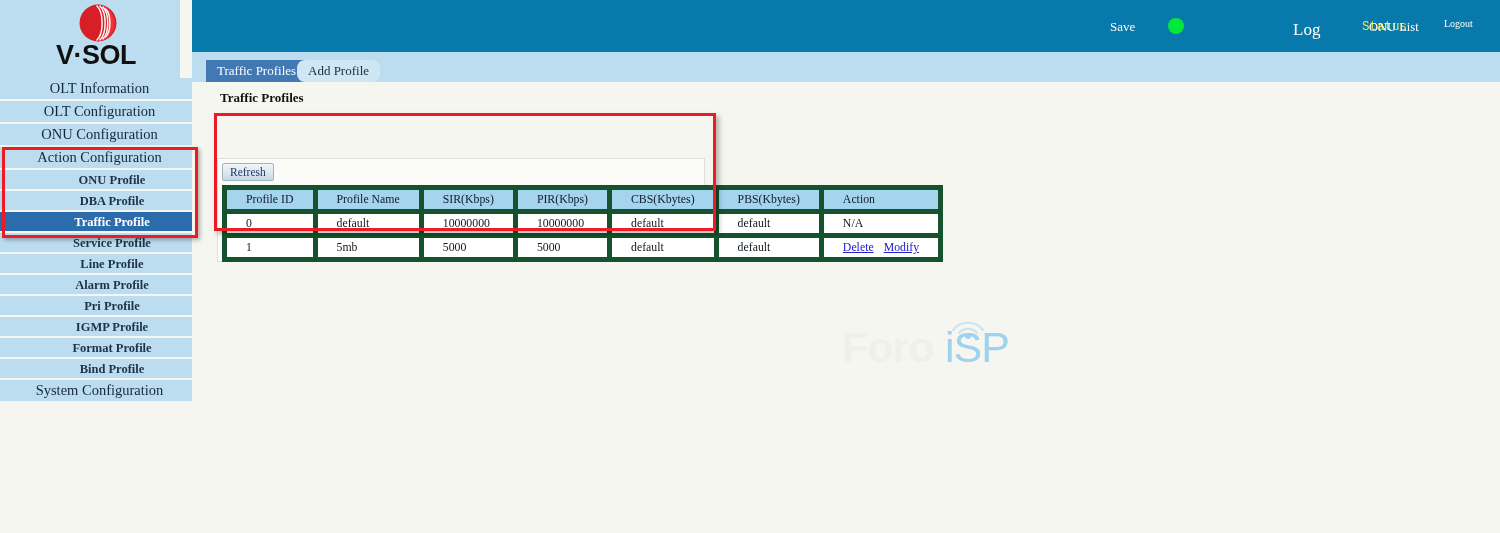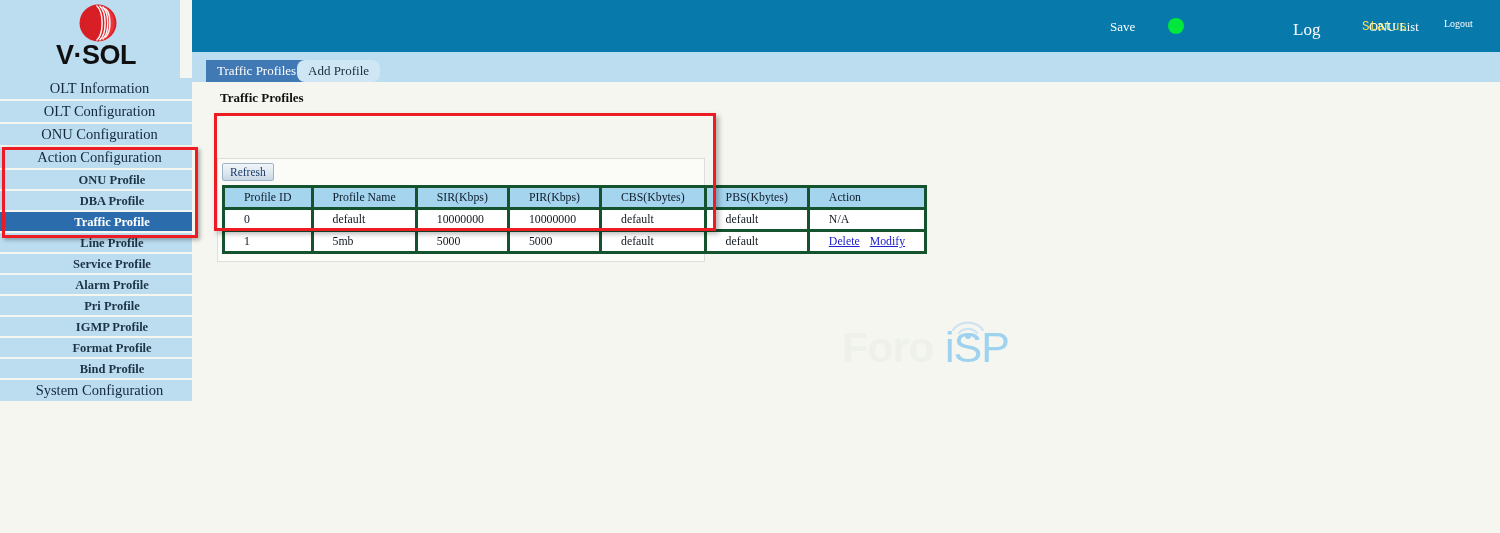--- a/index.html
+++ b/index.html
@@ -187,21 +187,21 @@
 
   #profile-table {
     position: absolute;
     left: 4px; top: 26px;
     border-collapse: collapse;
     background: #ffffff;
     font-size: 11.8px;
     font-family: "Liberation Serif", serif;
   }
   #profile-table th, #profile-table td {
-    border: 3px solid #14532d;
+    border: 5px solid #14532d;
     padding: 2px 19px;
     height: 22px;
     text-align: left;
     color: #101820;
     font-weight: normal;
     white-space: nowrap;
   }
   #profile-table thead th {
     background: #a5d4ee;
     color: #0d1b2a;
@@ -275,22 +275,22 @@
     </div>
 
     <ul class="nav-list" id="nav-list">
         <li class="nav-item">OLT Information</li>
         <li class="nav-item">OLT Configuration</li>
         <li class="nav-item">ONU Configuration</li>
         <li class="nav-item">Action Configuration</li>
         <li class="nav-item sub">ONU Profile</li>
         <li class="nav-item sub">DBA Profile</li>
         <li class="nav-item sub active">Traffic Profile</li>
+        <li class="nav-item sub">Service Profile</li>
         <li class="nav-item sub">Line Profile</li>
-        <li class="nav-item sub">Service Profile</li>
         <li class="nav-item sub">Alarm Profile</li>
         <li class="nav-item sub">Pri Profile</li>
         <li class="nav-item sub">IGMP Profile</li>
         <li class="nav-item sub">Format Profile</li>
         <li class="nav-item sub">Bind Profile</li>
         <li class="nav-item">System Configuration</li>
       </ul>
   </div>
 
   <div class="hl-box" id="hl-sidebar"></div>

